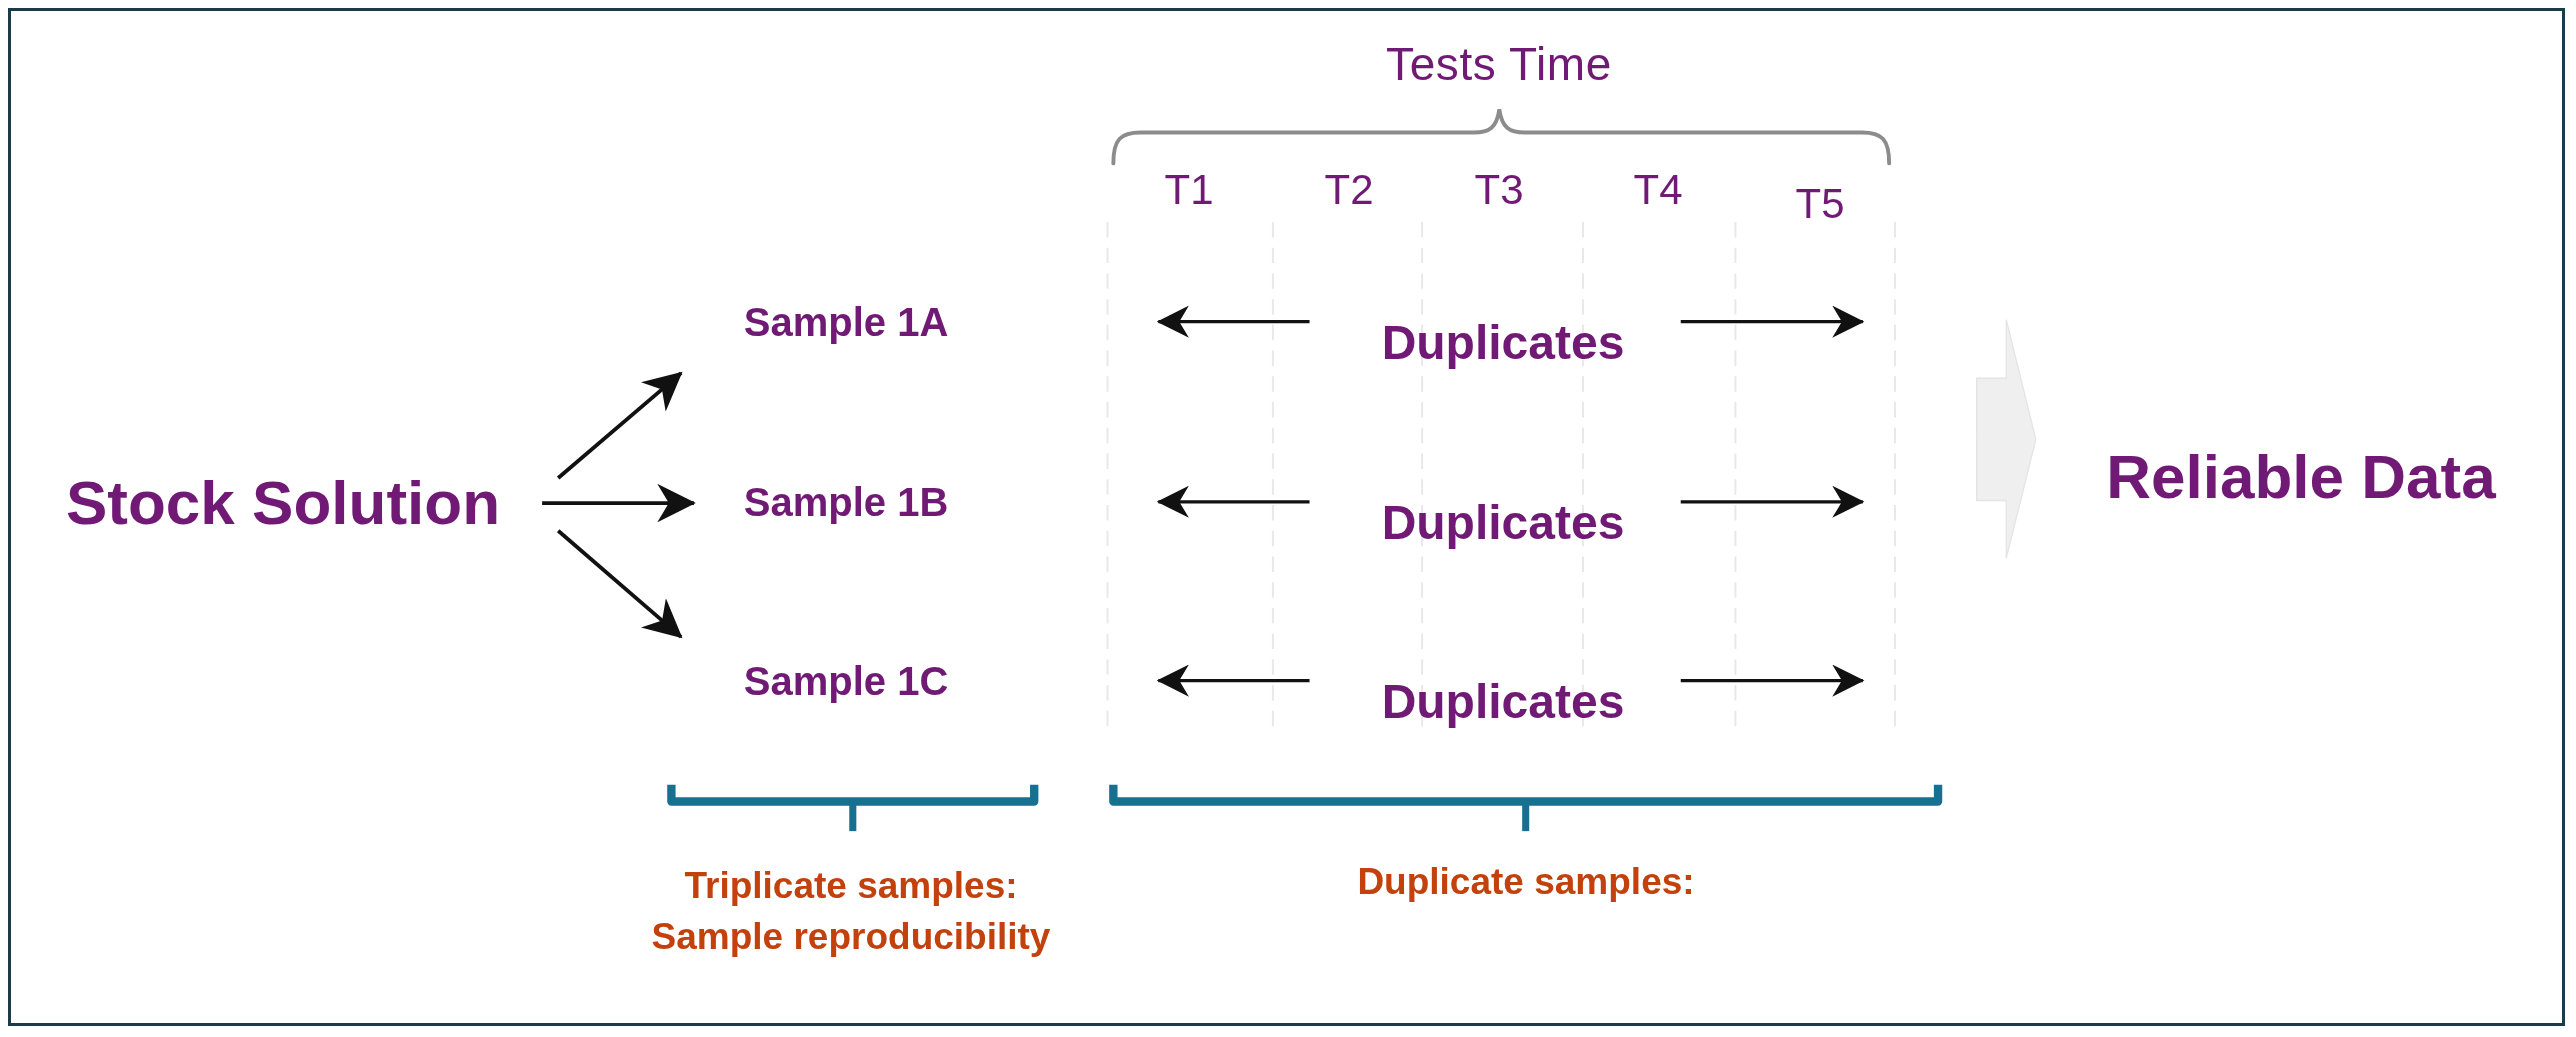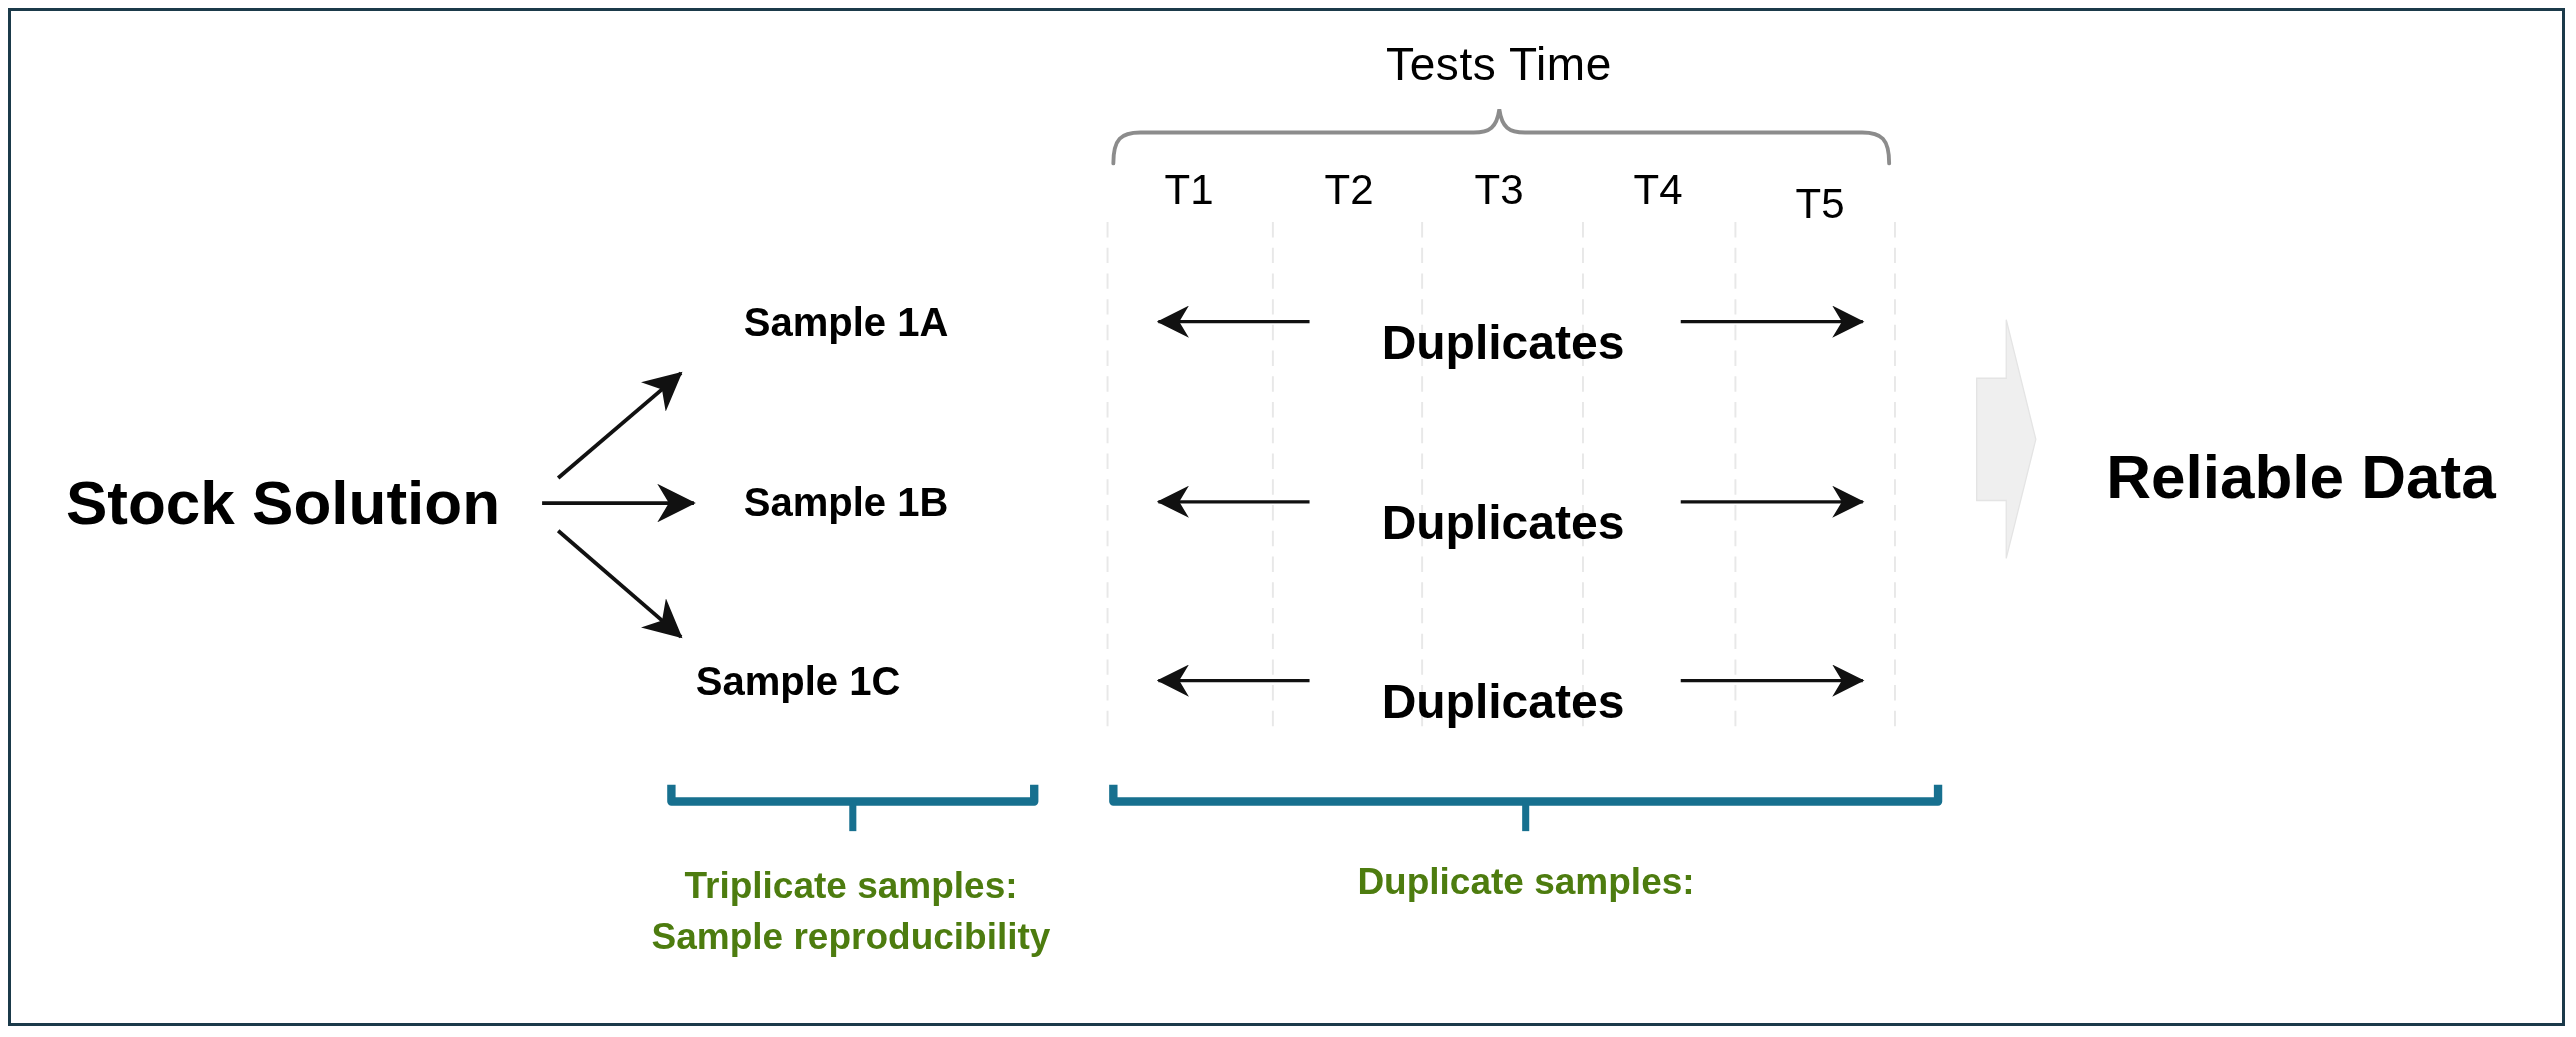--- a/index.html
+++ b/index.html
@@ -1,26 +1,26 @@
 <!DOCTYPE html>
 <html style="font-size:10.3px"><head>
 <meta charset="utf-8">
 <style>
   html,body{margin:0;padding:0;background:#ffffff;}
   body{font-family:"Liberation Sans", sans-serif; width:2576px; height:1037px; position:relative;}
   .canvas{position:absolute; left:0; top:0; width:2576px; height:1037px; background:#ffffff; overflow:hidden;}
   .frame{position:absolute; left:7.7px; top:7.7px; width:2557px; height:1018px; border:3.9px solid #1B3A4A; background:#ffffff; box-sizing:border-box;}
   .layer{position:absolute; left:0; top:0; width:2576px; height:1037px;}
-  .txt{position:absolute; transform:translate(-50%,-50%); white-space:nowrap; color:#000000;}
+  .txt{position:absolute; transform:translate(-50%,-50%); white-space:nowrap; color:#701a75;}
   .title{font-size:46px; font-weight:500; letter-spacing:0.6px;}
   .tlabel{font-size:42px; font-weight:400;}
   .big{font-size:62px; font-weight:700;}
   .sample{font-size:40px; font-weight:700;text-align:right;}
   .dup{font-size:48px; font-weight:700;margin-top:20px;}
-  .caption{position:absolute; transform:translate(-50%,0); text-align:center; color:#4d7c0f; font-size:37px; font-weight:700; line-height:51px; white-space:nowrap;}
+  .caption{position:absolute; transform:translate(-50%,0); text-align:center; color:#c2410c; font-size:37px; font-weight:700; line-height:51px; white-space:nowrap;}
 </style>
 </head>
 <body>
 
 <div class="canvas">
   <div class="frame"></div>
 
   <svg class="layer" viewBox="0 0 4003 1612">
     <defs>
       <marker id="ah" markerWidth="11" markerHeight="10" refX="9.5" refY="5" orient="auto" markerUnits="strokeWidth">
@@ -70,21 +70,21 @@
   <div class="txt tlabel" style="left:1189px; top:190px;">T1</div>
   <div class="txt tlabel" style="left:1349px; top:190px;">T2</div>
   <div class="txt tlabel" style="left:1499px; top:190px;">T3</div>
   <div class="txt tlabel" style="left:1658px; top:190px;">T4</div>
   <div class="txt tlabel" style="left:1820px; top:204px;">T5</div>
 
   <div class="txt big" style="left:283px; top:502px;">Stock Solution</div>
 
   <div class="txt sample" style="left:846px; top:322px;">Sample 1A</div>
   <div class="txt sample" style="left:846px; top:502px;">Sample 1B</div>
-  <div class="txt sample" style="left:798px; top:681px;">Sample 1C</div>
+  <div class="txt sample" style="left:846px; top:681px;">Sample 1C</div>
 
   <div class="txt dup" style="left:1503px; top:322px;">Duplicates</div>
   <div class="txt dup" style="left:1503px; top:502px;">Duplicates</div>
   <div class="txt dup" style="left:1503px; top:681px;">Duplicates</div>
 
   <div class="txt big" style="left:2301px; top:476px;">Reliable Data</div>
 
   <div class="caption" style="left:851px; top:860px;">
     <div>Triplicate samples:</div>
     <div>Sample reproducibility</div>

